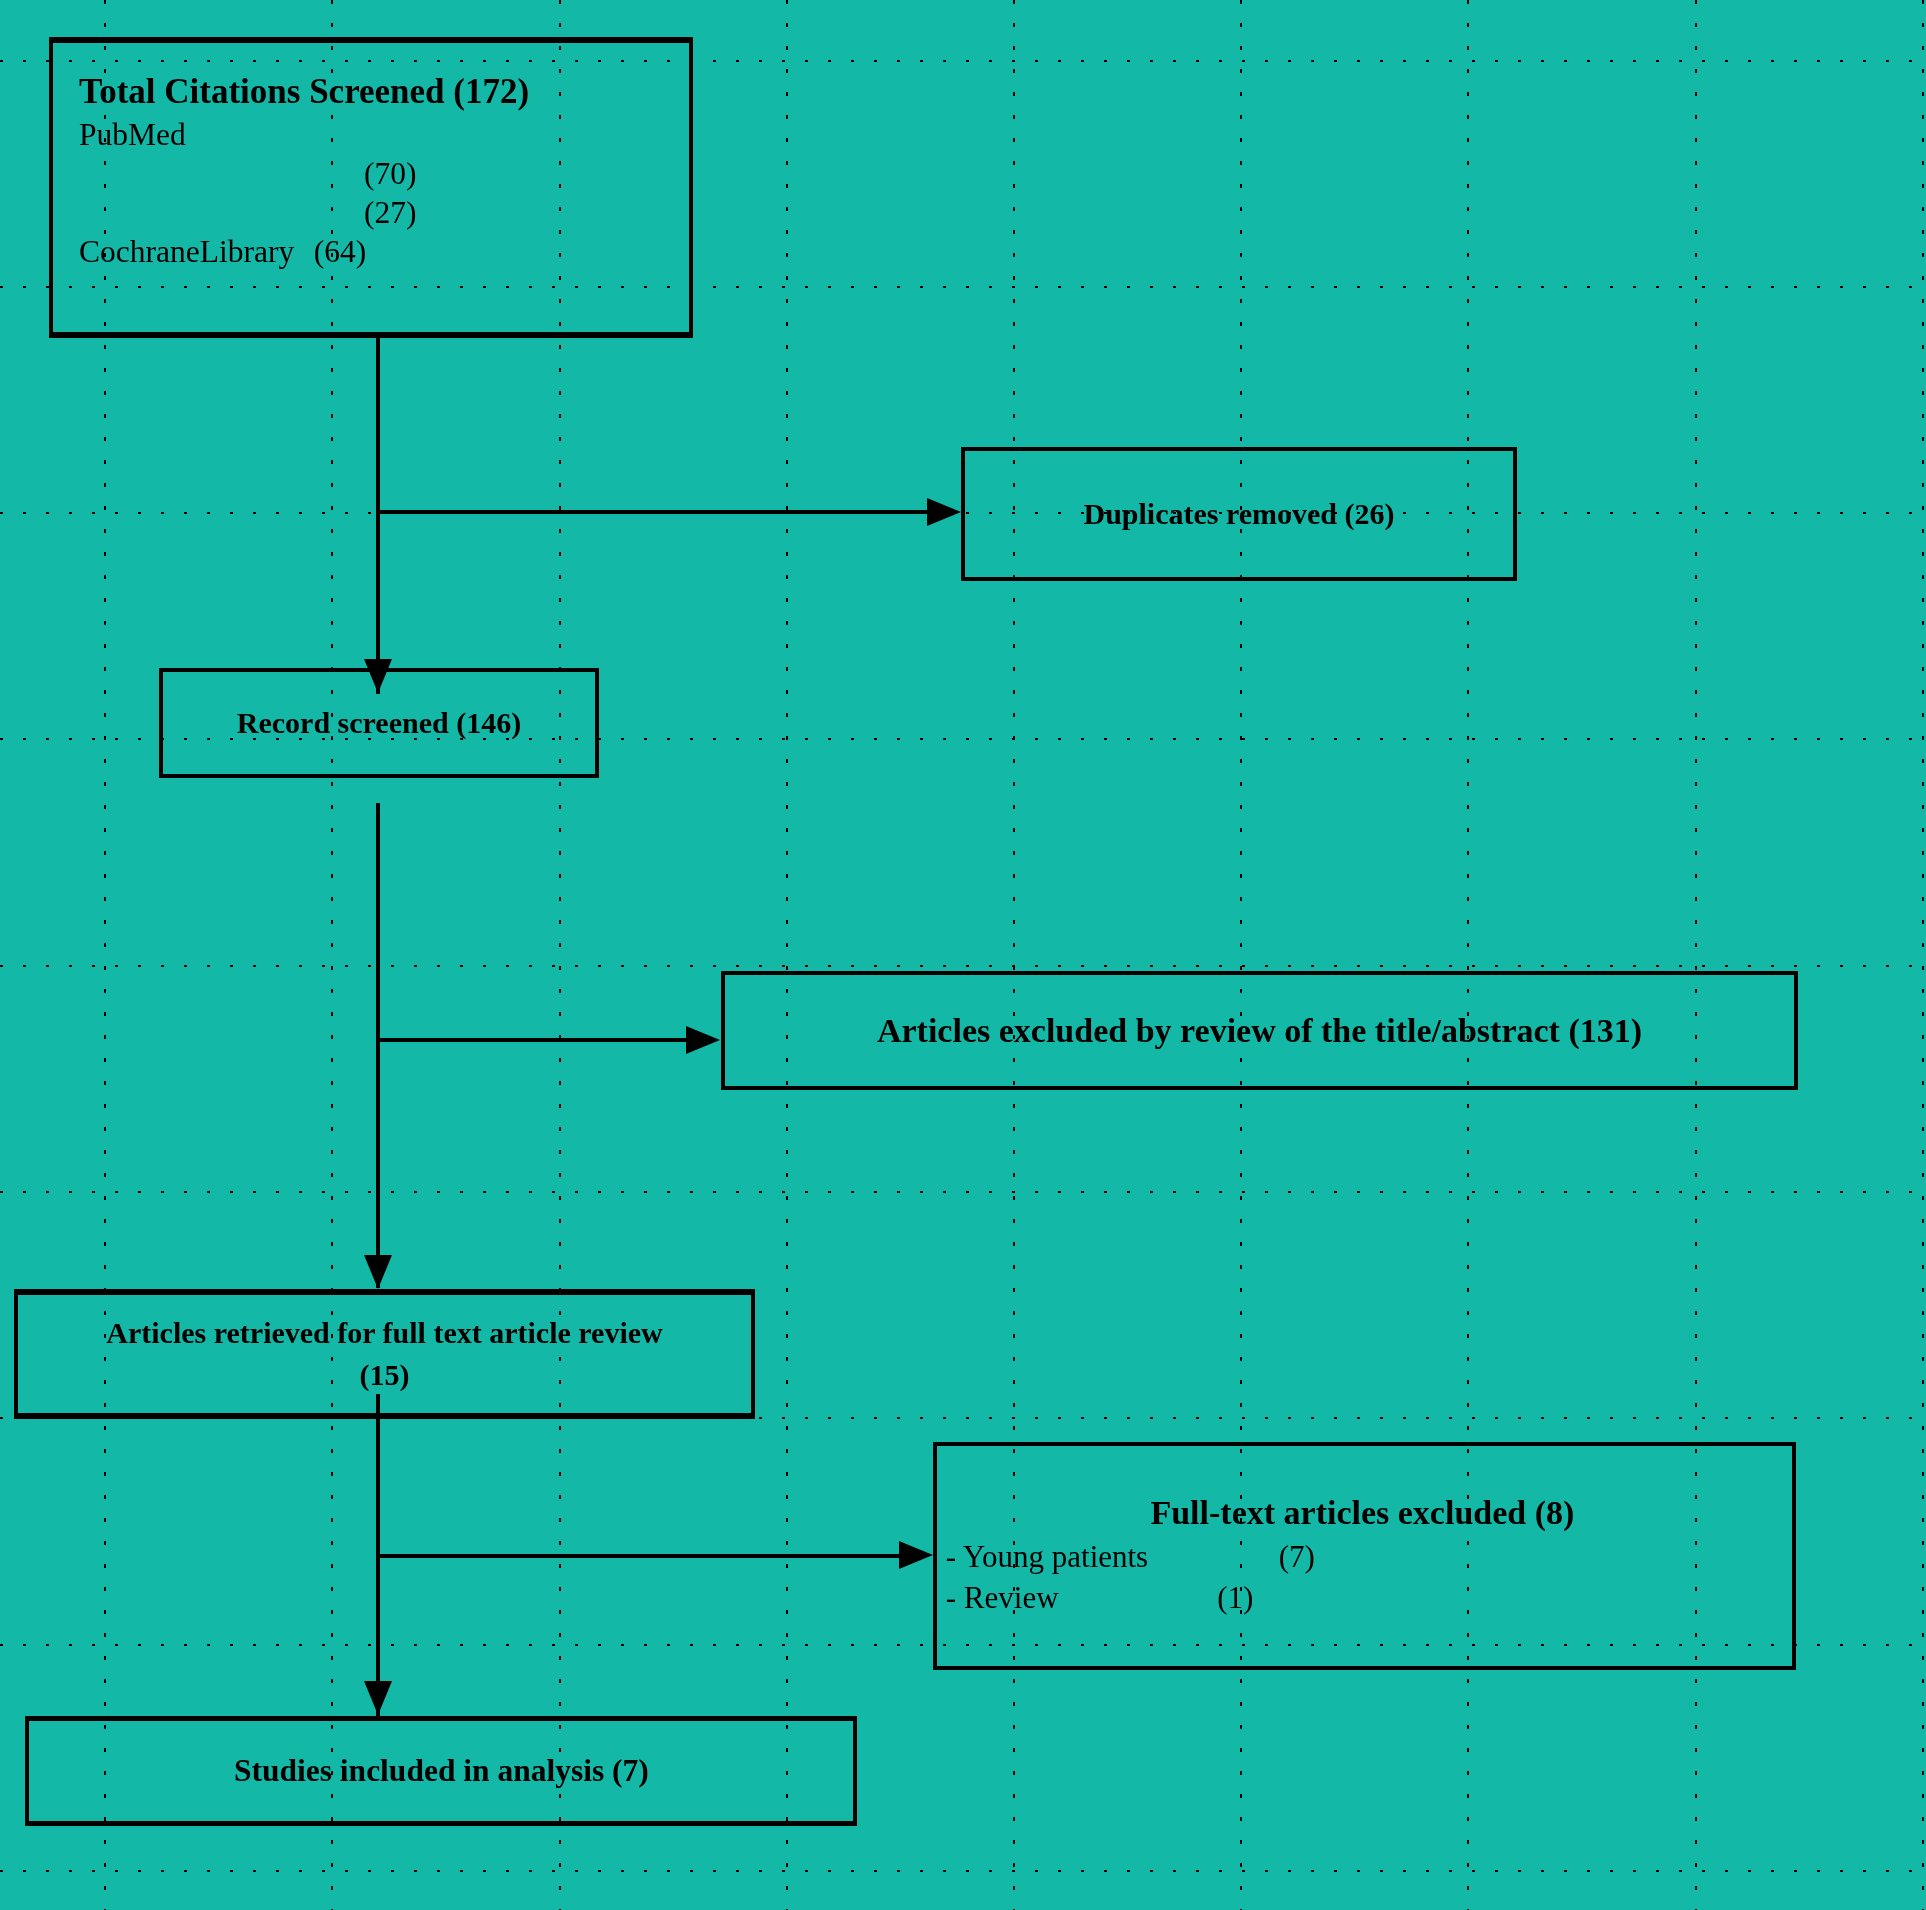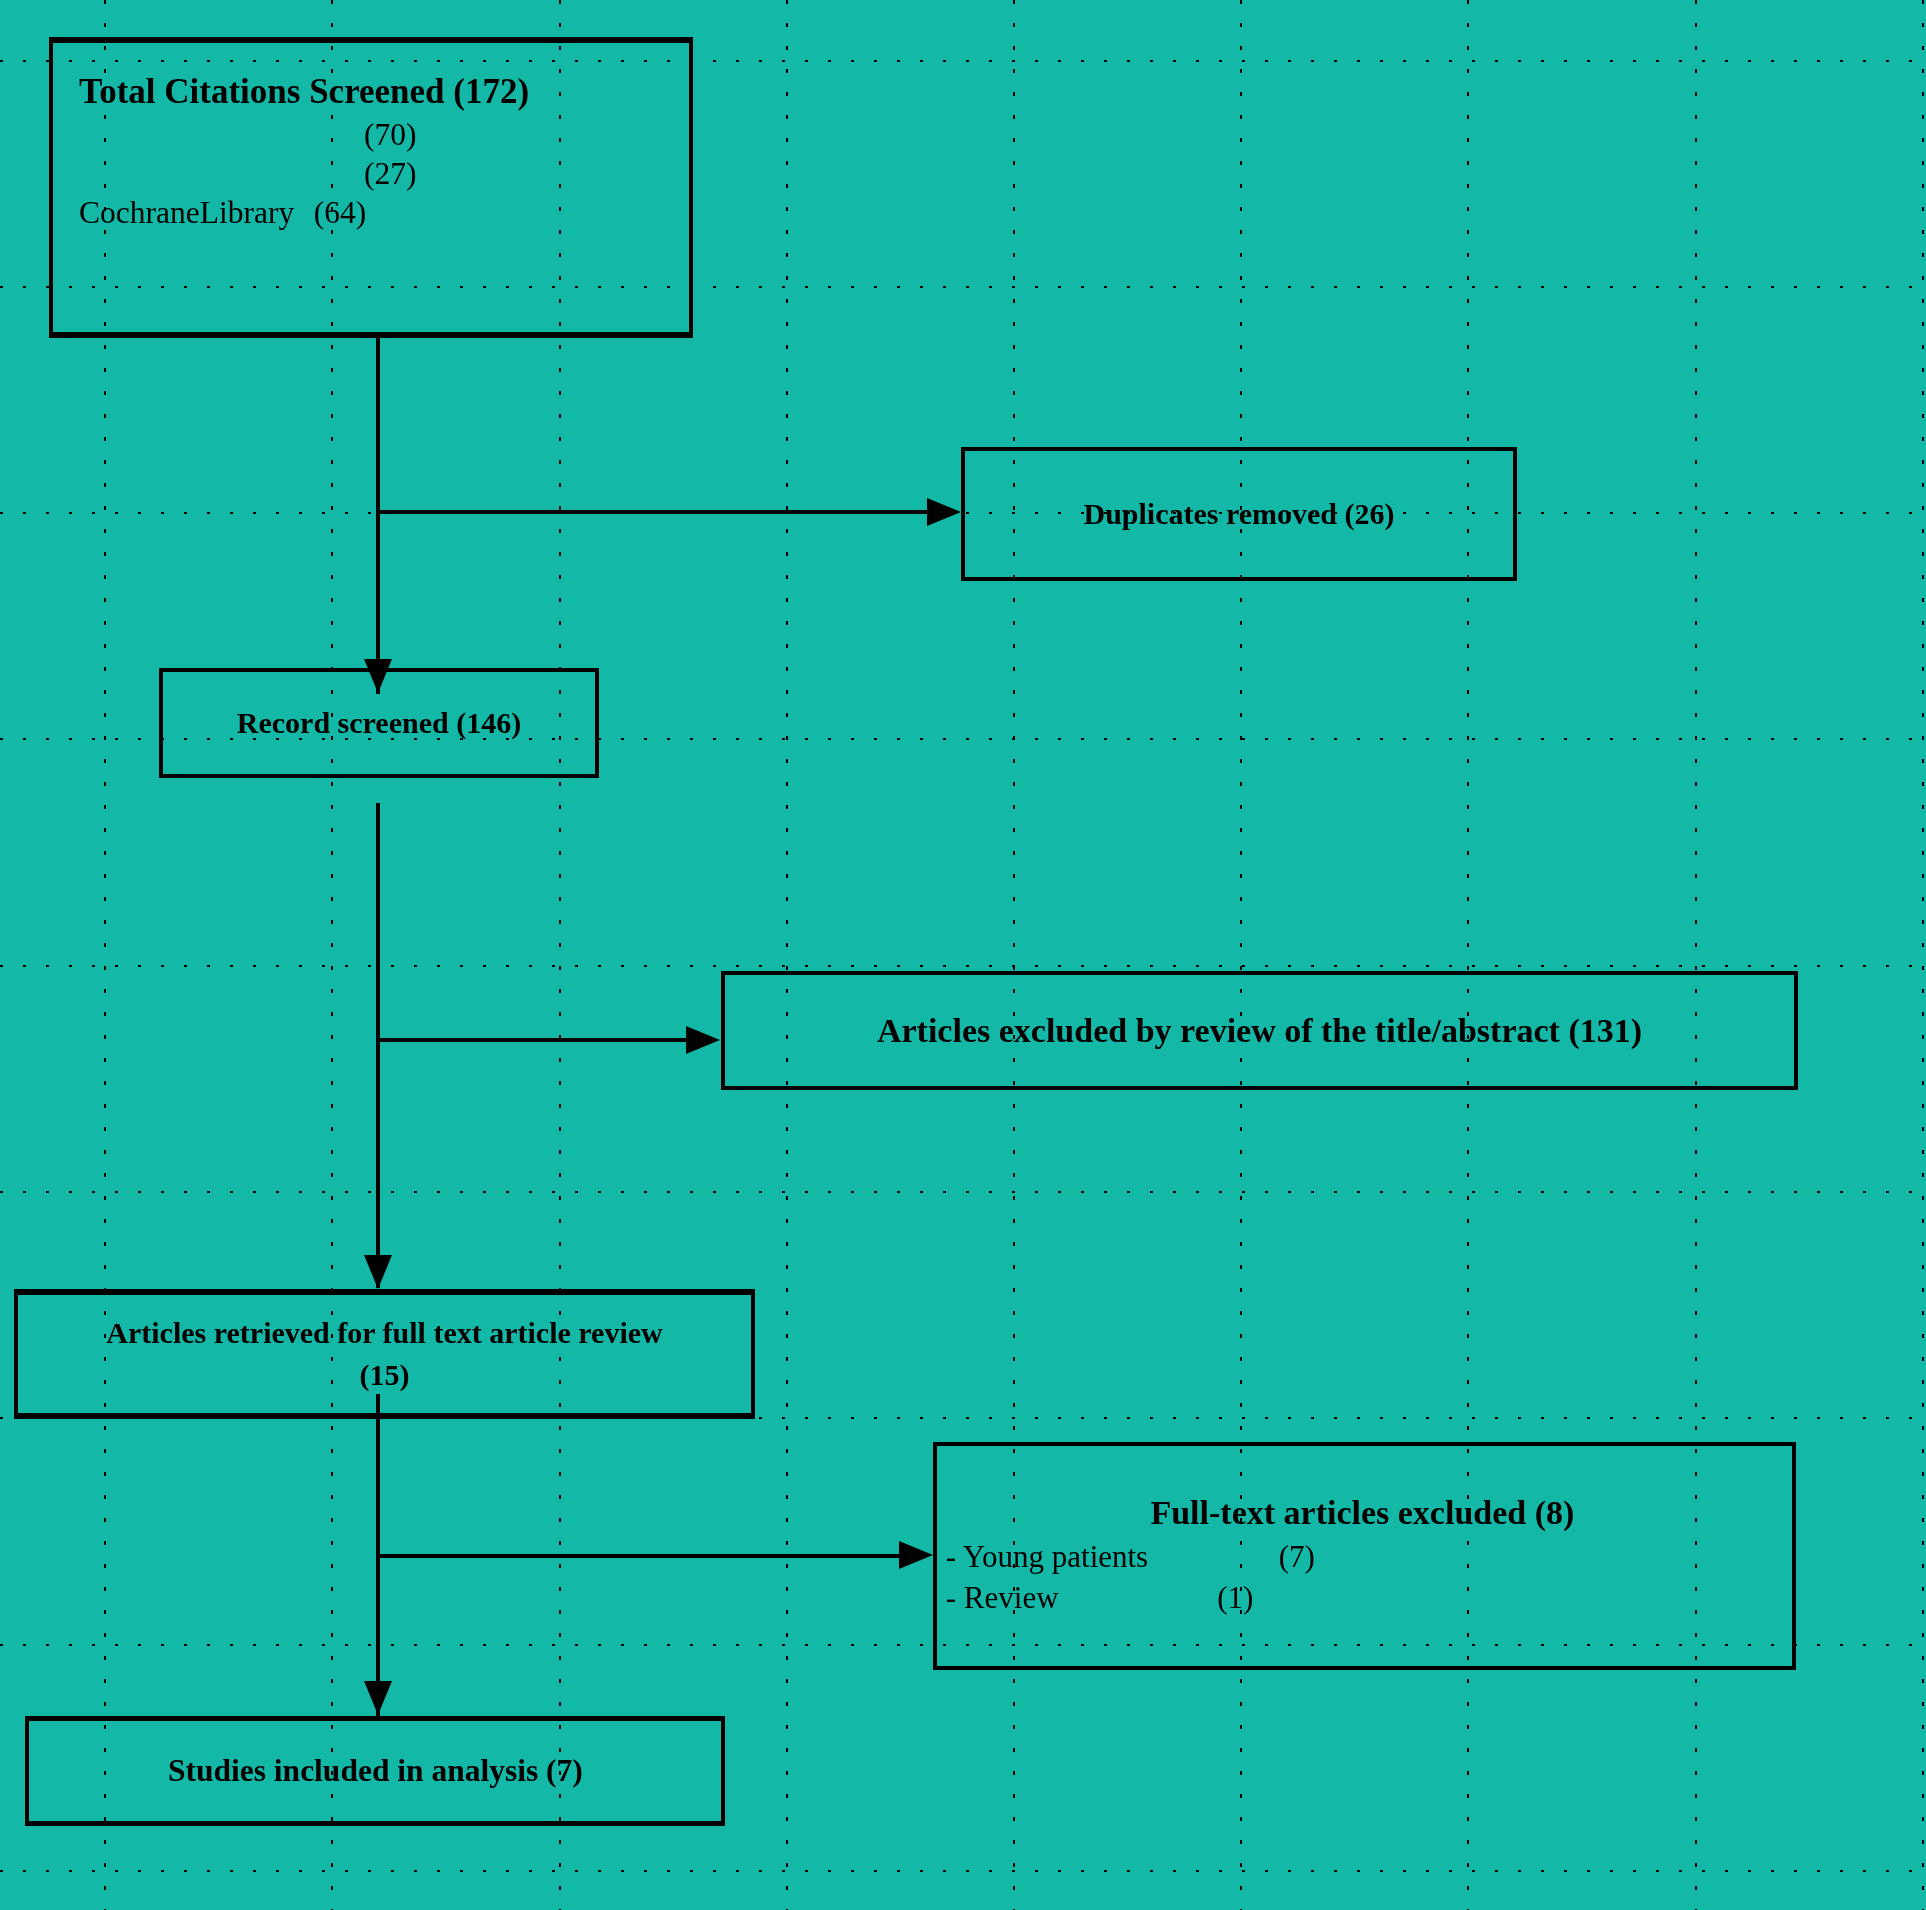--- a/index.html
+++ b/index.html
@@ -94,20 +94,21 @@
 
   <div class="arrow arrow-right" style="left:927px;top:498px;"></div>
   <div class="arrow arrow-down" style="left:364px;top:659px;"></div>
   <div class="arrow arrow-right" style="left:686px;top:1026px;"></div>
   <div class="arrow arrow-down" style="left:364px;top:1255px;"></div>
   <div class="arrow arrow-right" style="left:899px;top:1541px;"></div>
   <div class="arrow arrow-down" style="left:364px;top:1681px;"></div>
 
   <div class="fbox" id="box1" style="left:49px;top:37px;width:644px;height:301px;border-top-width:6.1px;border-bottom-width:6.1px;">
     <div class="b1-title">Total Citations Screened (172)</div>
+    <div class="b1-row">PubMed</div>
     <div class="b1-count">(70)</div>
     <div class="b1-count">(27)</div>
     <div class="b1-row">
       <span>CochraneLibrary</span><span class="inline-count">(64)</span>
     </div>
   </div>
 
   <div class="fbox center" id="box2" style="left:961px;top:447px;width:556px;height:134px;">
     <span>Duplicates removed (26)</span>
   </div>
@@ -128,18 +129,18 @@
   <div class="fbox" id="box6" style="left:933px;top:1442px;width:863px;height:228px;">
     <div class="b6-title">Full-text articles excluded (8)</div>
     <div class="b6-row">
       <span class="rname">- Young patients</span><span class="ml-lg">(7)</span>
     </div>
     <div class="b6-row">
       <span class="rname">- Review</span><span class="ml-sm">(1)</span>
     </div>
   </div>
 
-  <div class="fbox center" id="box7" style="left:25.4px;top:1716px;width:700px;height:110px;border-top-width:5.7px;border-bottom-width:5.7px;">
+  <div class="fbox center" id="box7" style="left:25.4px;top:1716px;width:832px;height:110px;border-top-width:5.7px;border-bottom-width:5.7px;">
     <span>Studies included in analysis (7)</span>
   </div>
 
 </div>
 
 
 </body></html>

